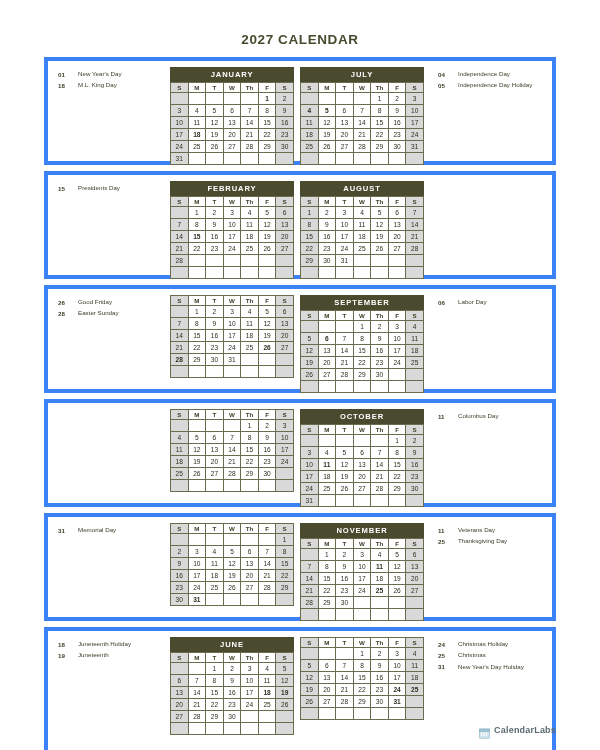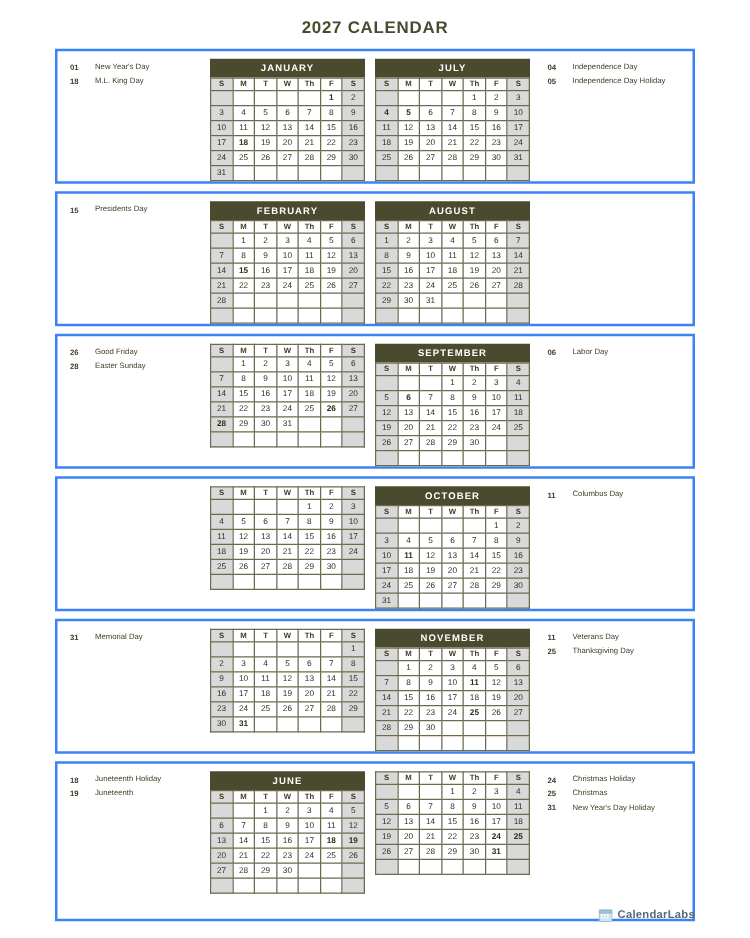--- a/index.html
+++ b/index.html
@@ -19,28 +19,28 @@
     width: 600px;
     height: 750px;
     box-sizing: border-box;
   }
   .page-title {
     text-align: center;
     font-size: 13.5px;
     font-weight: bold;
     letter-spacing: 0.6px;
     color: #4a4a2f;
-    padding-top: 14px;
+    padding-top: 32px;
     padding-bottom: 10px;
   }
   .rows {
     padding: 0 44px;
   }
   .cal-row {
-    border: 2px solid #3b82f6;
+    border: 4px solid #3b82f6;
     box-sizing: border-box;
     height: 108px;
     margin-bottom: 6px;
     display: flex;
     align-items: center;
     background: #ffffff;
   }
   .cal-row.tall { height: 128px; }
   .half {
     width: 50%;
@@ -120,21 +120,20 @@
     background: #ffffff;
   }
   table.cal td.we { background: #d9d9d9; }
   table.cal td.hl { font-weight: bold; }
   table.cal td.empty { }
   .footer {
     position: absolute;
     right: 44px;
     bottom: 14px;
     display: flex;
-    align-items: center;
     gap: 4px;
   }
   .footer .logo-icon {
     width: 11px;
     height: 11px;
     flex: none;
   }
   .footer .brand {
     font-size: 9px;
     font-weight: bold;

